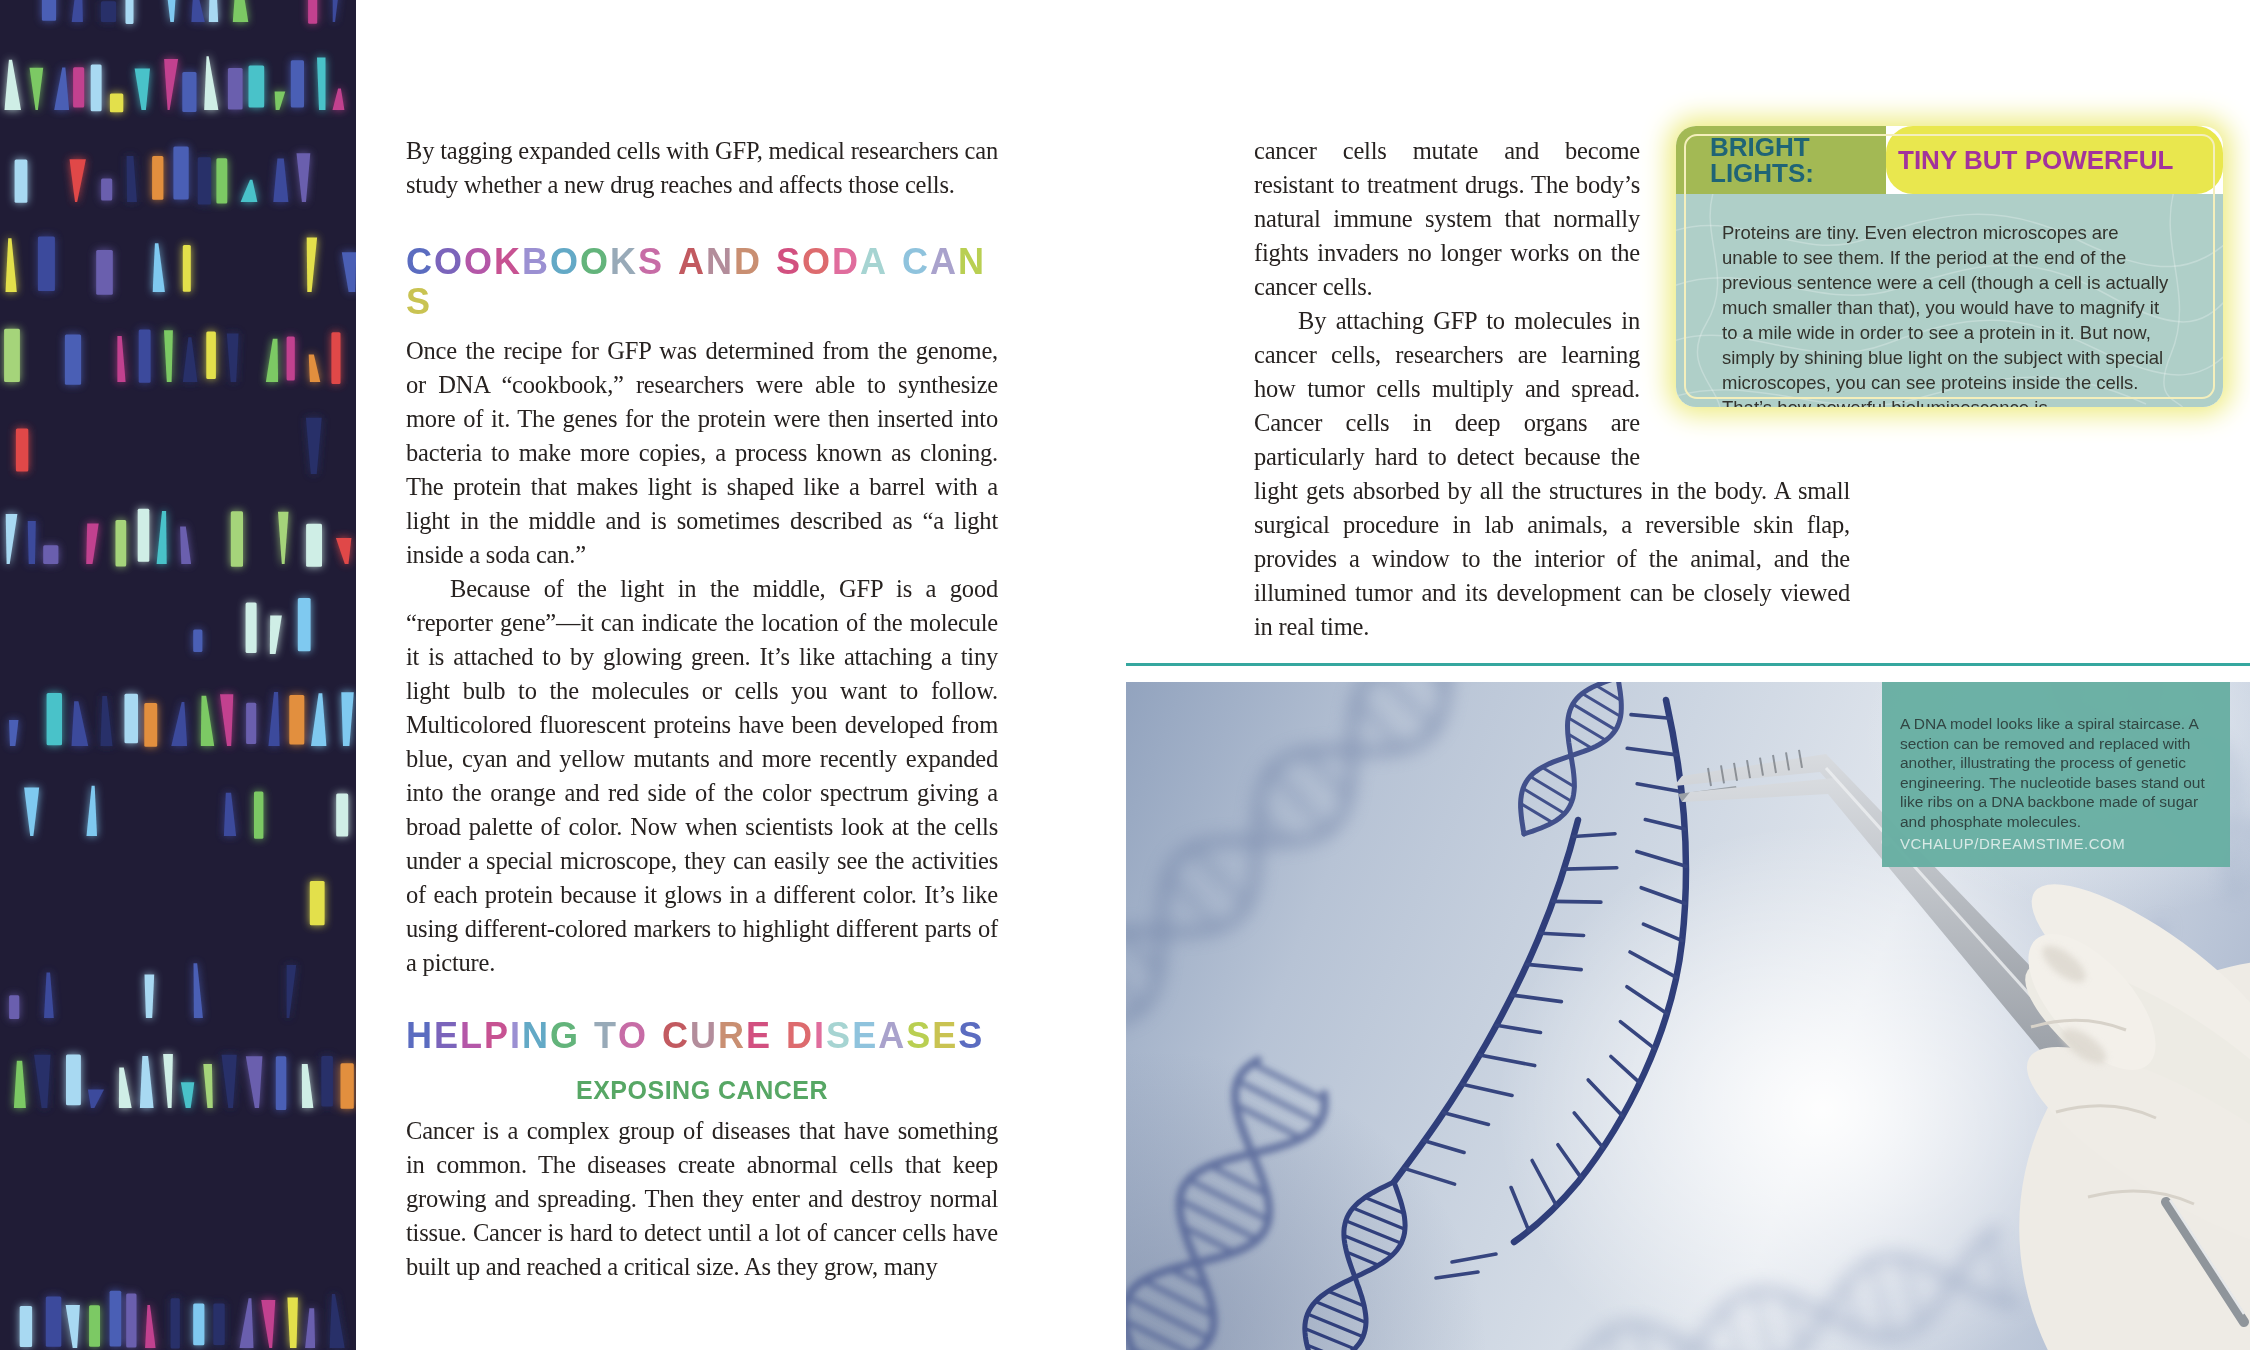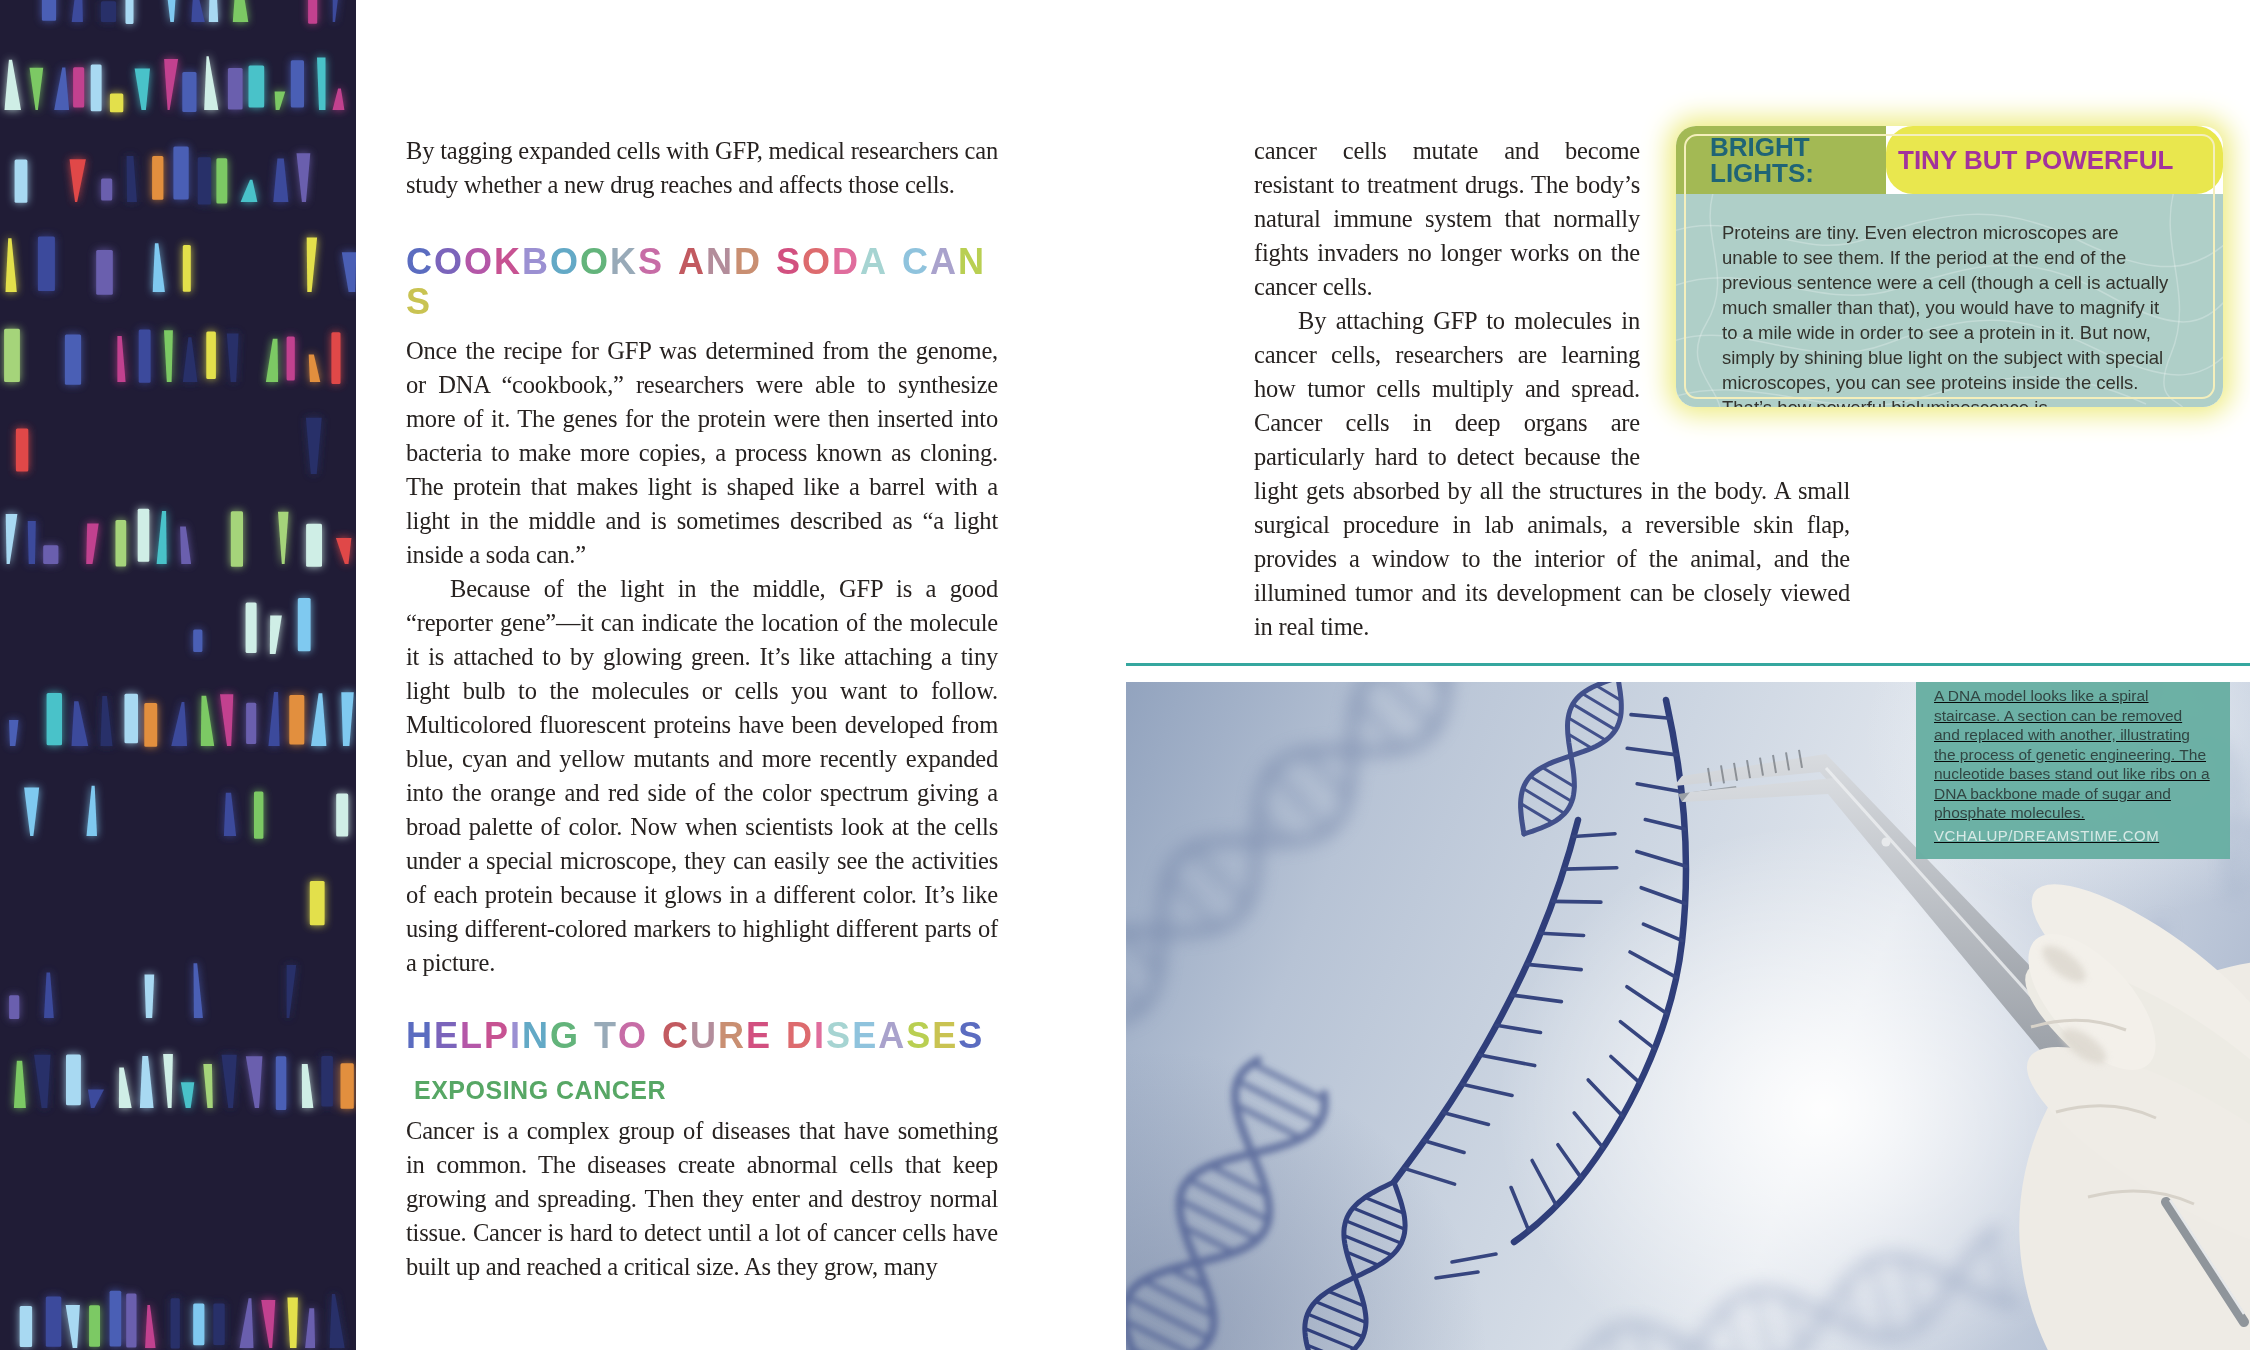--- a/index.html
+++ b/index.html
@@ -17,21 +17,21 @@
   
   .col{position:absolute;top:134px;}
   .col-left{left:406px;width:592px;}
   .col-right{left:1254px;width:596px;}
   .body{font:24.5px/34px "Liberation Serif",serif;text-align:justify;
         color:var(--body_text);margin:0;letter-spacing:-0.2px;}
   .body.indent{text-indent:44px;}
   .display{font:700 36px/40px "Liberation Sans",sans-serif;letter-spacing:2px;margin:40px 0 12px;}
   .display span{display:inline-block;}
   .subhead{font:700 25px/28px "Liberation Sans",sans-serif;color:var(--subhead_green);
-           letter-spacing:.5px;margin:20px 8px 10px;}
+           letter-spacing:.5px;margin:20px 0 10px;text-align:center;}
   .box-spacer{float:right;width:210px;height:315px;}
 
   
   .callout{position:absolute;left:1676px;top:126px;width:547px;height:281px;
            border-radius:20px;overflow:hidden;box-shadow:0 0 26px 8px var(--sidebar_glow);}
   .callout-header{display:flex;height:68px;}
   .kicker-cell{width:210px;background:var(--sidebar_olive);display:flex;align-items:center;
                padding-left:34px;box-sizing:border-box;}
   .title-cell{flex:1;background:var(--sidebar_yellow);display:flex;align-items:center;
               padding-left:12px;border-radius:27px;}
@@ -48,22 +48,22 @@
   
   .photo-rule{position:absolute;left:1126px;top:663px;width:1124px;height:3px;
               background:var(--photo_rule);}
   .photo{position:absolute;left:1126px;top:682px;width:1124px;height:668px;margin:0;overflow:hidden;
      background:
        radial-gradient(480px 420px at 62% 64%, rgba(255,255,255,.95), rgba(255,255,255,0) 68%),
        radial-gradient(420px 300px at 88% 8%, rgba(238,243,248,.85), rgba(238,243,248,0) 60%),
        radial-gradient(520px 460px at 2% 100%, rgba(96,112,146,.5), rgba(96,112,146,0) 65%),
        linear-gradient(112deg,#92a3be 0%,#b7c3d5 20%,#cdd6e2 42%,#e2e7ee 62%,#bac5d7 85%,#a2afc7 100%);}
   .photo svg{position:absolute;inset:0;}
-  .photo-cap{position:absolute;top:0;right:20px;width:314px;background:var(--photo_caption_bg);
-             padding:4px 18px 14px;box-sizing:border-box;opacity:.96;z-index:2;text-decoration:underline;}
+  .photo-cap{position:absolute;top:0;right:20px;width:348px;background:var(--photo_caption_bg);
+             padding:32px 18px 14px;box-sizing:border-box;opacity:.96;z-index:2;}
   .photo-cap p{font:15.5px/19.5px "Liberation Sans",sans-serif;color:var(--photo_caption_text);margin:0;}
   .photo-cap .credit{display:block;margin-top:4px;color:var(--photo_caption_credit);
              font:15px/18px "Liberation Sans",sans-serif;letter-spacing:.5px;}
 </style>
 </head>
 <body>
 
 <div class="spread">
 
   <aside class="gel">

